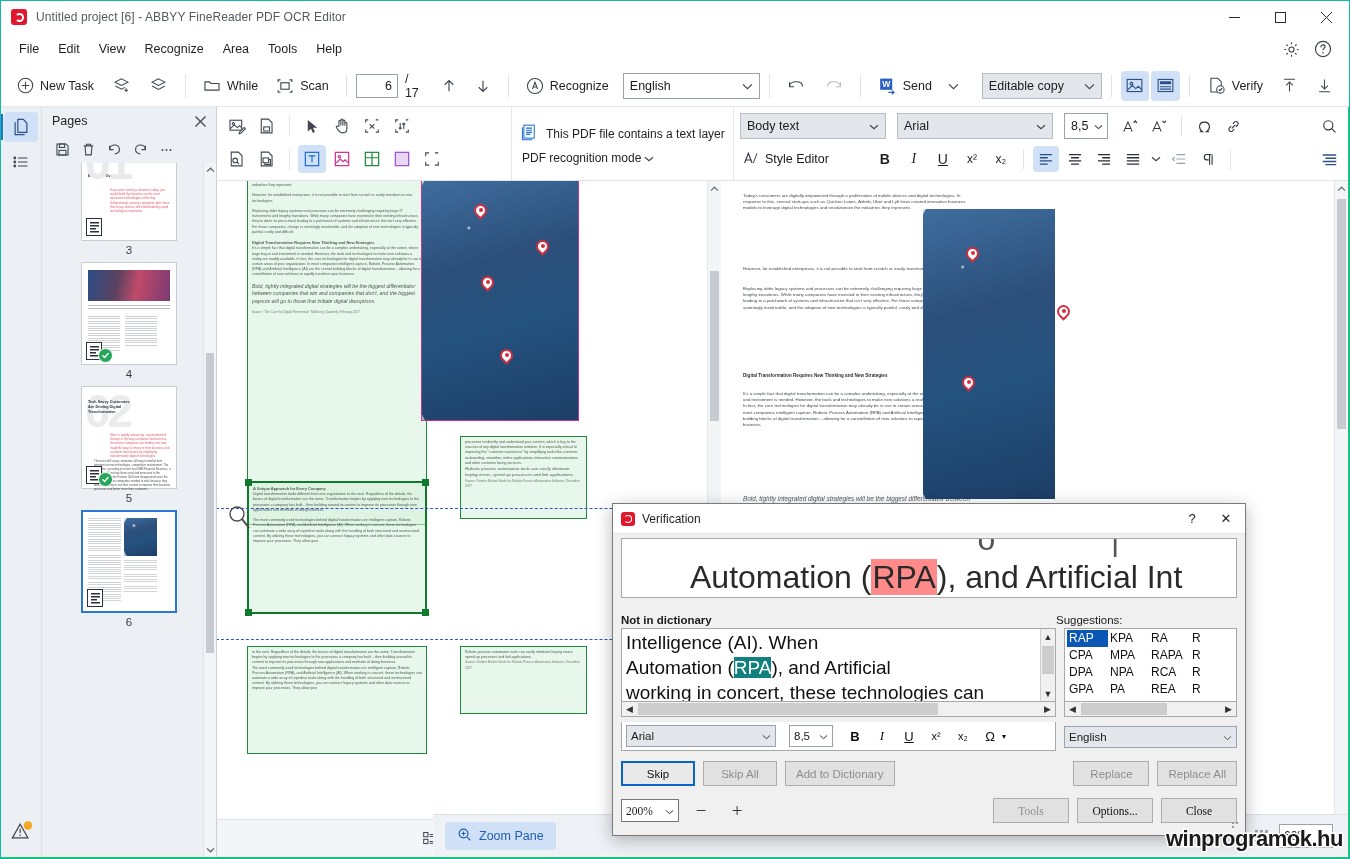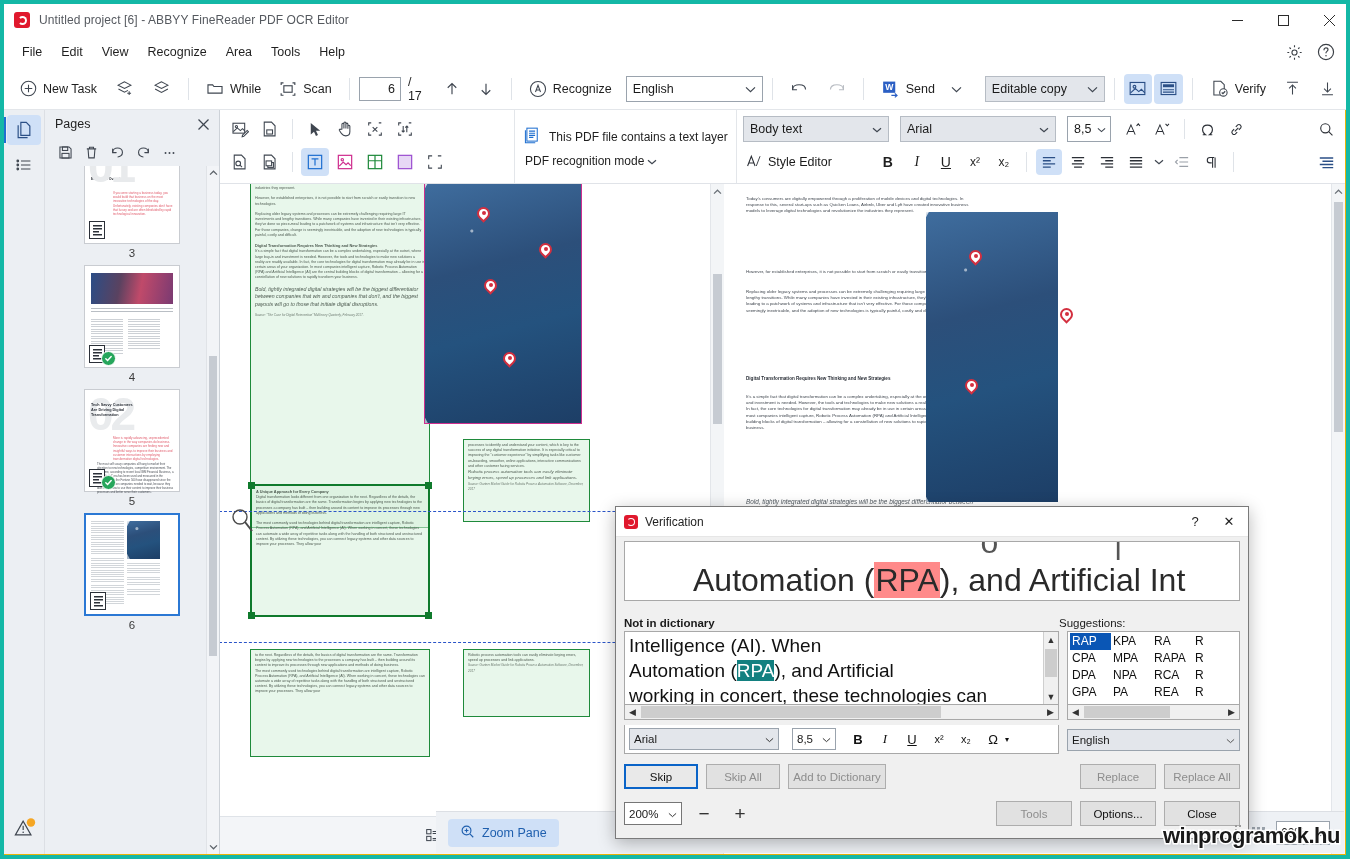--- a/index.html
+++ b/index.html
@@ -8,22 +8,22 @@
     width: 1350px; height: 859px;
     overflow: hidden;
     font-family: "Liberation Sans", sans-serif;
     font-size: 12px;
     color: #1a1a1a;
     background: #ffffff;
   }
   #app {
     position: relative;
     width: 1350px; height: 859px;
-    background: #eab308;
-    border: 4px solid #14b8a6;
+    background: #22c55e;
+    border: 1px solid #14b8a6;
     overflow: hidden;
   }
 
   
   .titlebar {
     position: absolute; top: 0; left: 0; width: 1348px; height: 32px;
     background: #ffffff;
     display: flex; align-items: center;
   }
   .titlebar .applogo {
@@ -378,27 +378,27 @@
   }
   .w-combo.white { background: #fff; }
   .w-combo .chev { margin-left: auto; padding-left: 6px; color: #333; }
   .dfmt { width: 22px; height: 22px; display: flex; align-items: center; justify-content: center; font-size: 13px; color: #111; }
   .lang-combo {
     flex: 1; height: 22px; border: 1px solid #9aa3ad; background: #e3e6eb;
     display: flex; align-items: center; padding: 0 4px; font-size: 11.5px;
   }
   .btn-row { display: flex; gap: 8px; margin-top: 10px; align-items: center; }
   .wbtn {
-    height: 25px; min-width: 74px; padding: 0 4px;
+    height: 25px; min-width: 74px; padding: 0 10px;
     border: 1px solid #adadad; background: #e1e1e1; color: #111;
     font-size: 11.5px; display: flex; align-items: center; justify-content: center;
   }
   .wbtn.primary { background: #e9e9e9; border: 2px solid #0a64c8; }
   .wbtn.disabled { color: #8d8d8d; }
-  .bottom-row { display: flex; gap: 8px; margin-top: 12px; align-items: center; }
+  .bottom-row { display: flex; gap: 8px; margin-top: 12px; align-items: center; font-family: Liberation Serif, serif; }
   .zoom-sel {
     width: 58px; height: 23px; border: 1px solid #767676; background: #fff;
     display: flex; align-items: center; padding: 0 4px; font-size: 11.5px;
   }
   .zoom-pm { width: 28px; height: 24px; display: flex; align-items: center; justify-content: center; font-size: 19px; color: #333; }
   .dlg-grip {
     position: absolute; right: 3px; bottom: 3px; width: 12px; height: 12px;
     background:
       radial-gradient(#9a9a9a 50%, transparent 51%) 1px 1px/4px 4px,
       radial-gradient(#9a9a9a 50%, transparent 51%) 1px 5px/4px 4px,

